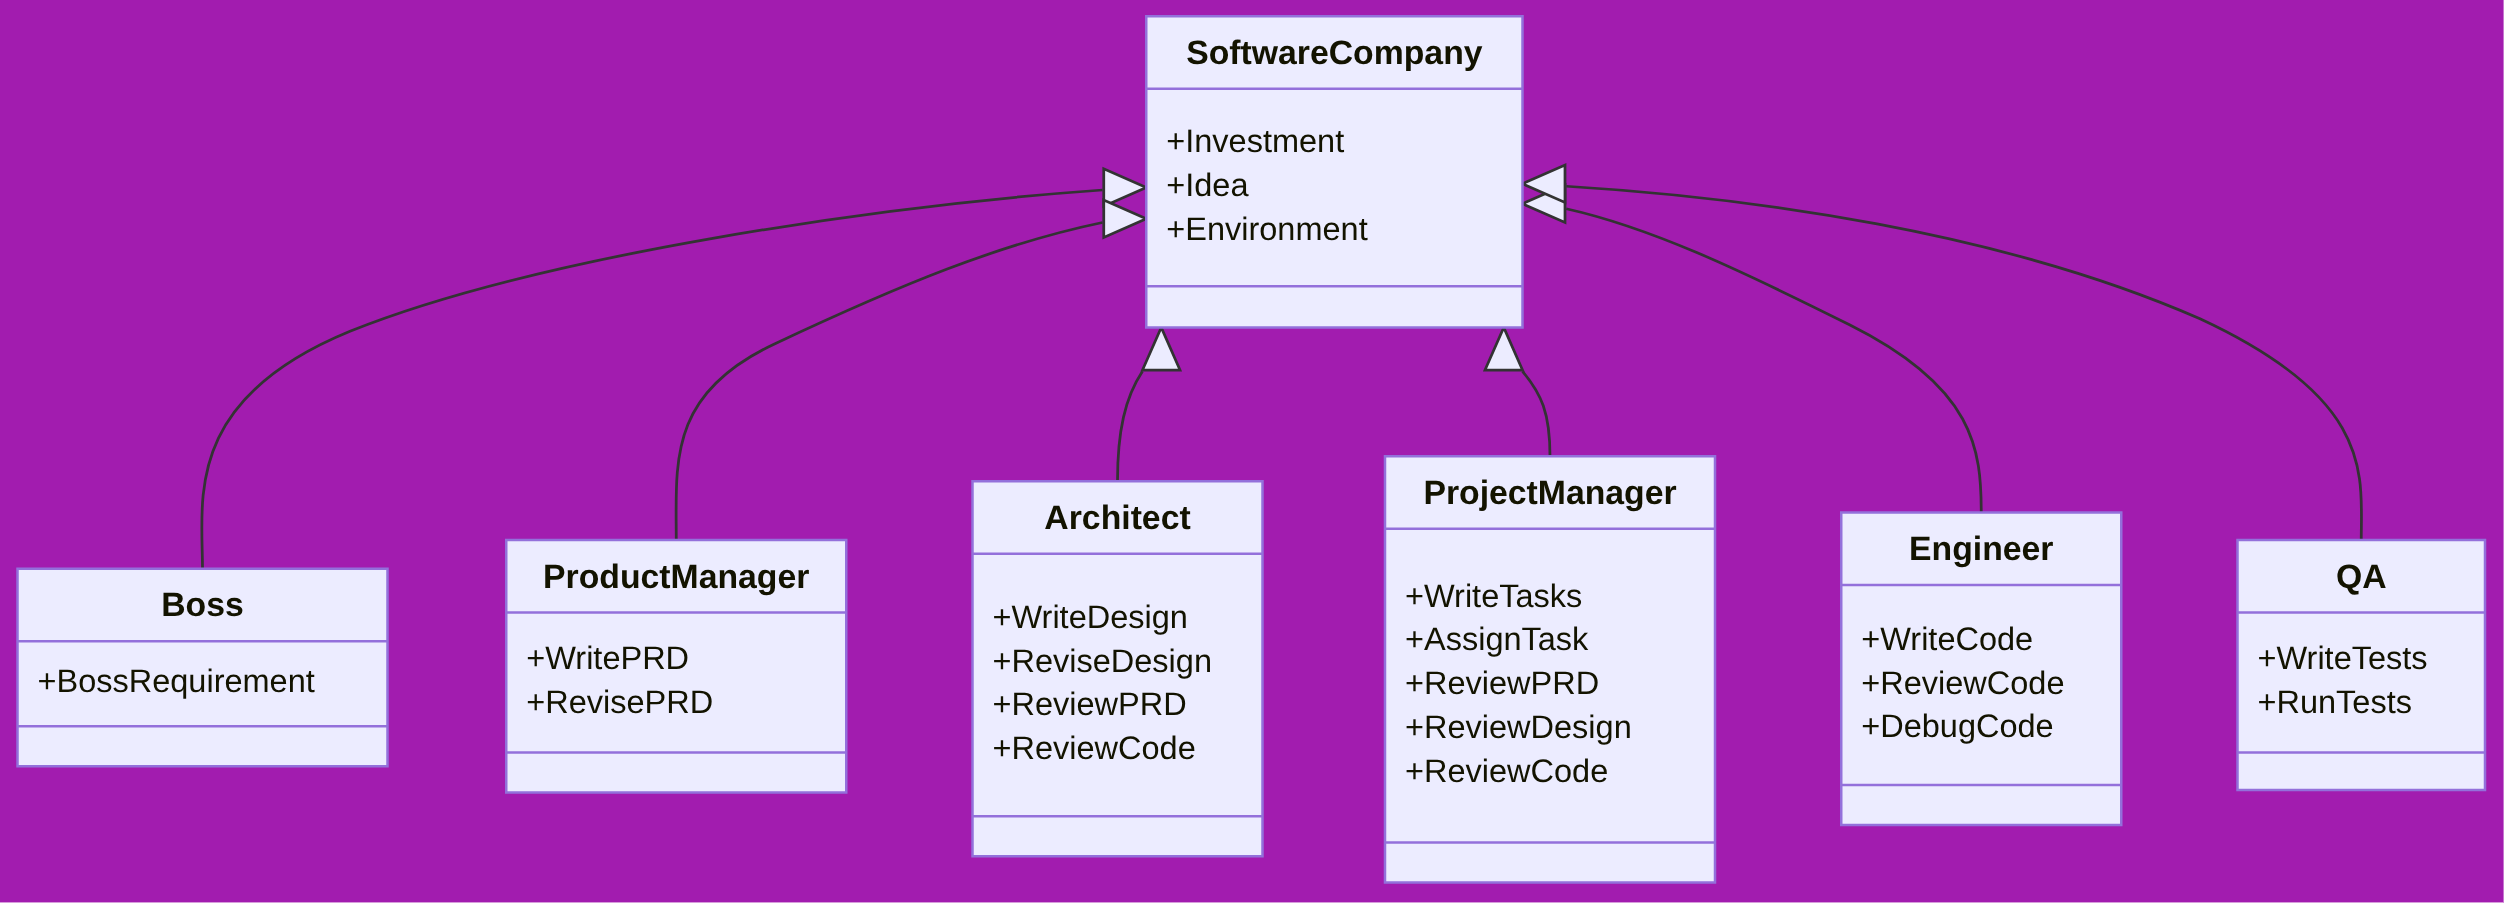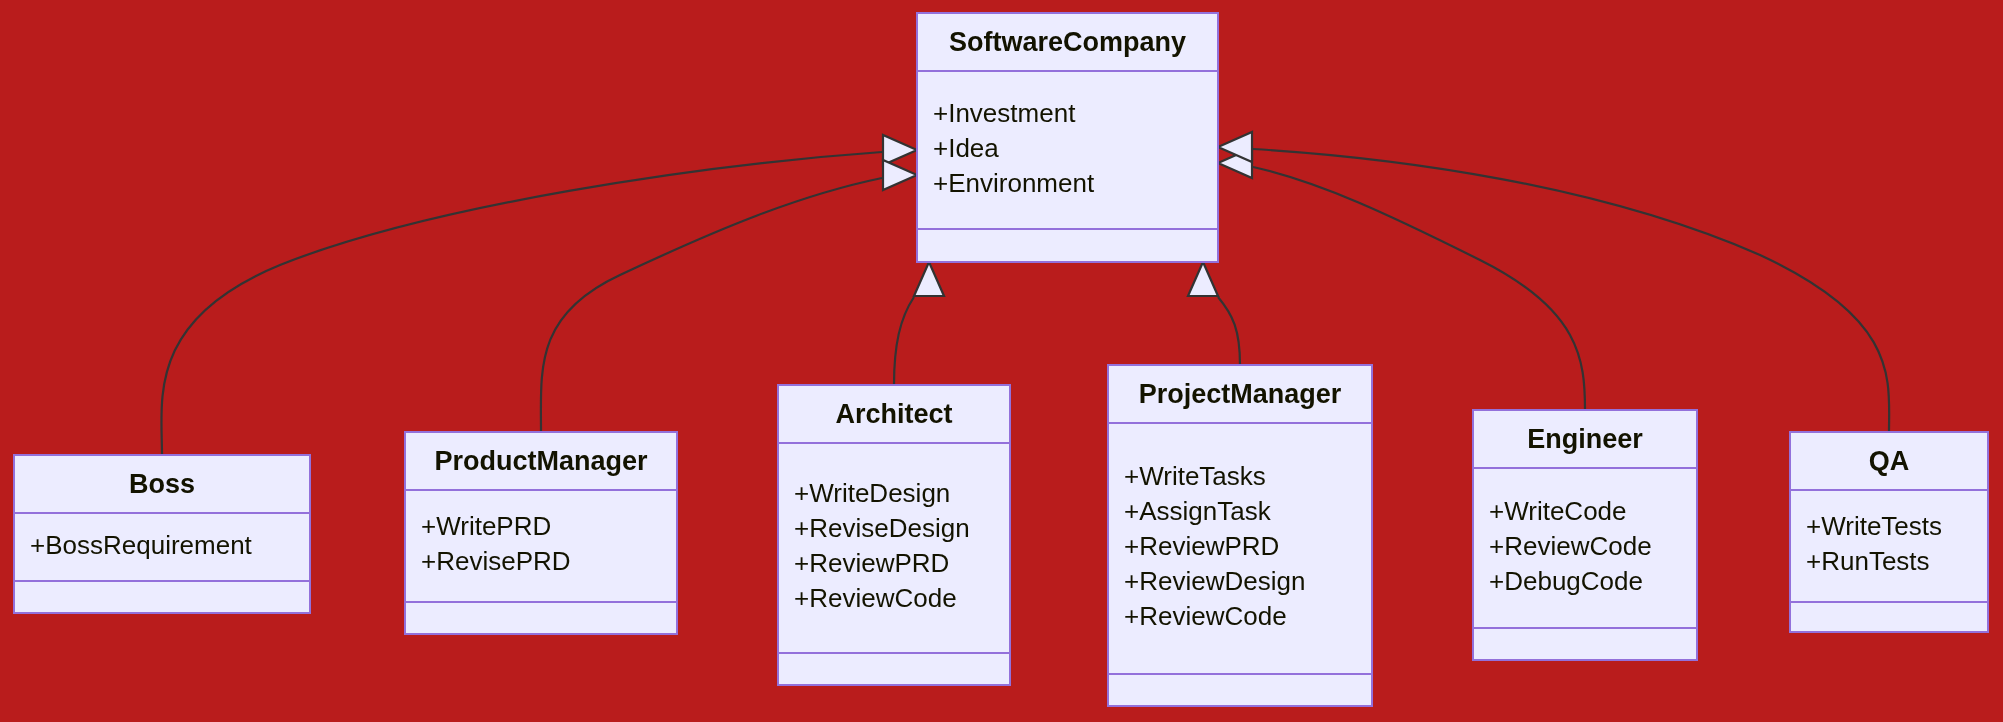--- a/index.html
+++ b/index.html
@@ -4,21 +4,21 @@
 <style>
   html, body {
     margin: 0;
     padding: 0;
     background: #ffffff;
   }
   #diagram-root {
     position: relative;
     width: 2003px;
     height: 722px;
-    background: #b91c1c;
+    background: #a21caf;
     font-family: "Liberation Sans", sans-serif;
     overflow: hidden;
   }
   #uml-svg {
     position: absolute;
     top: 0;
     left: 0;
     width: 2003px;
     height: 722px;
   }

